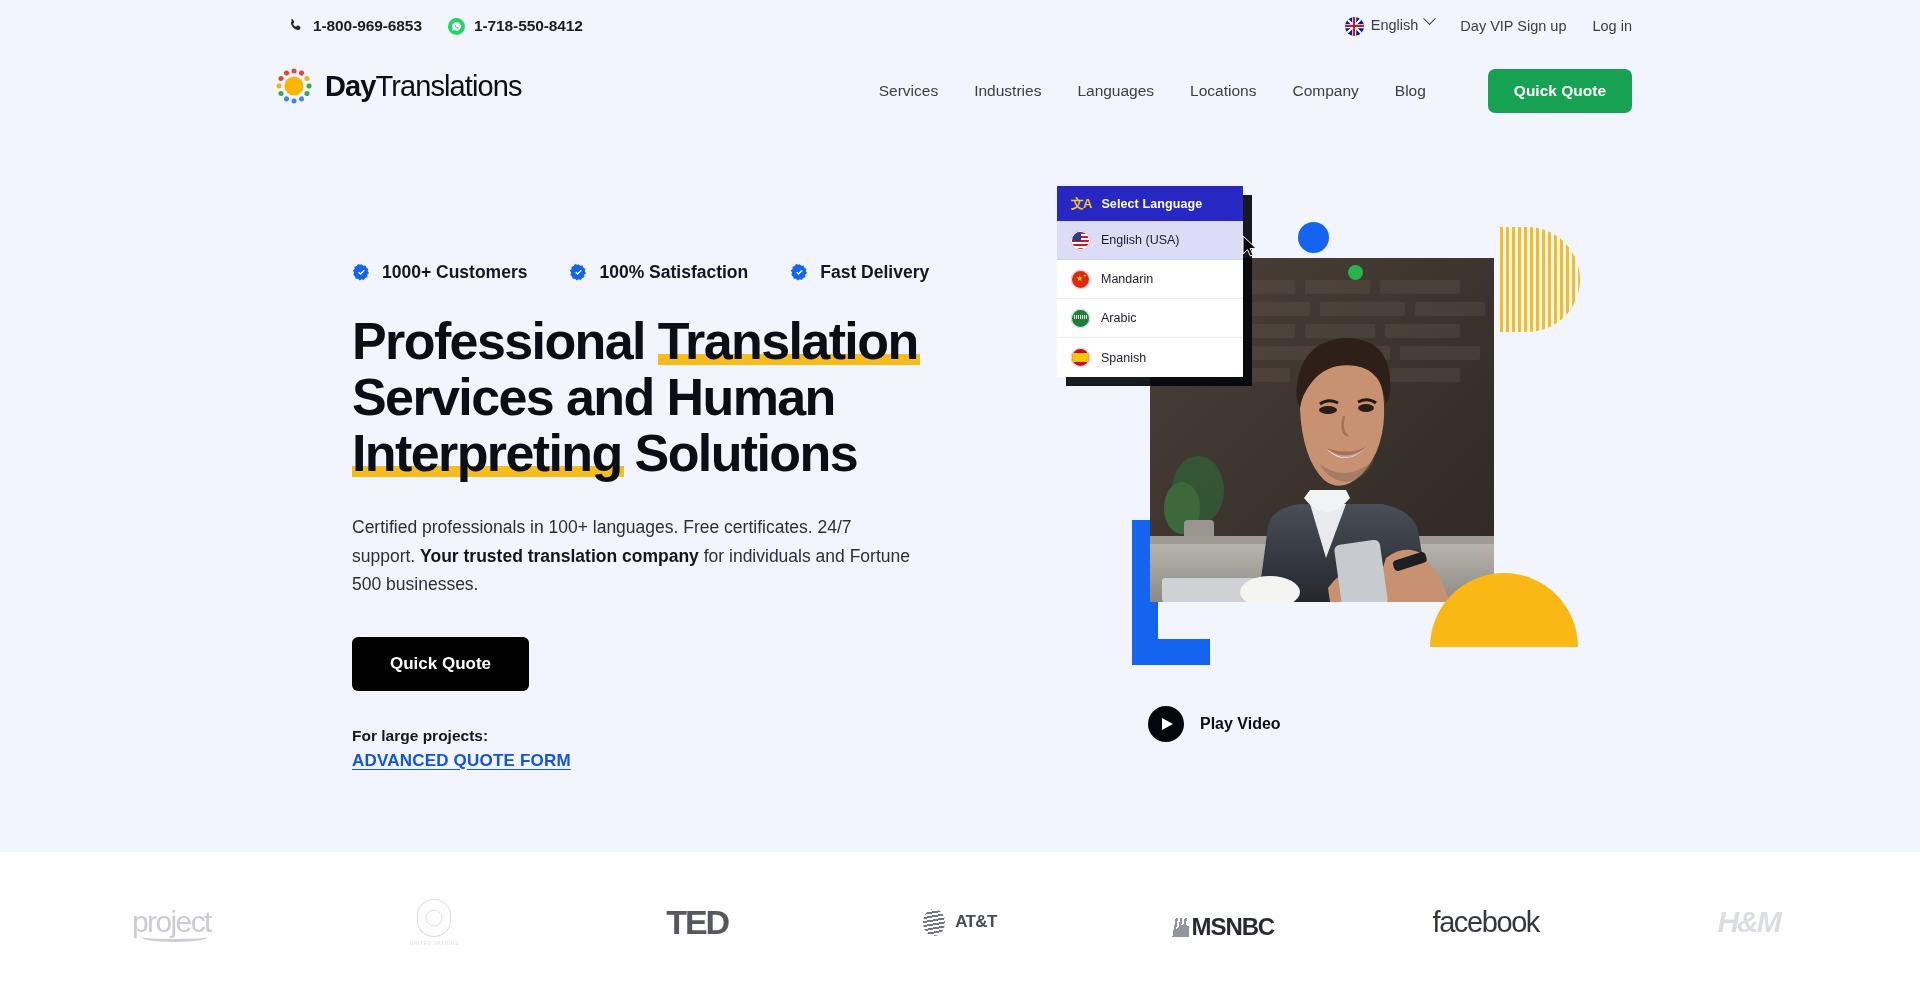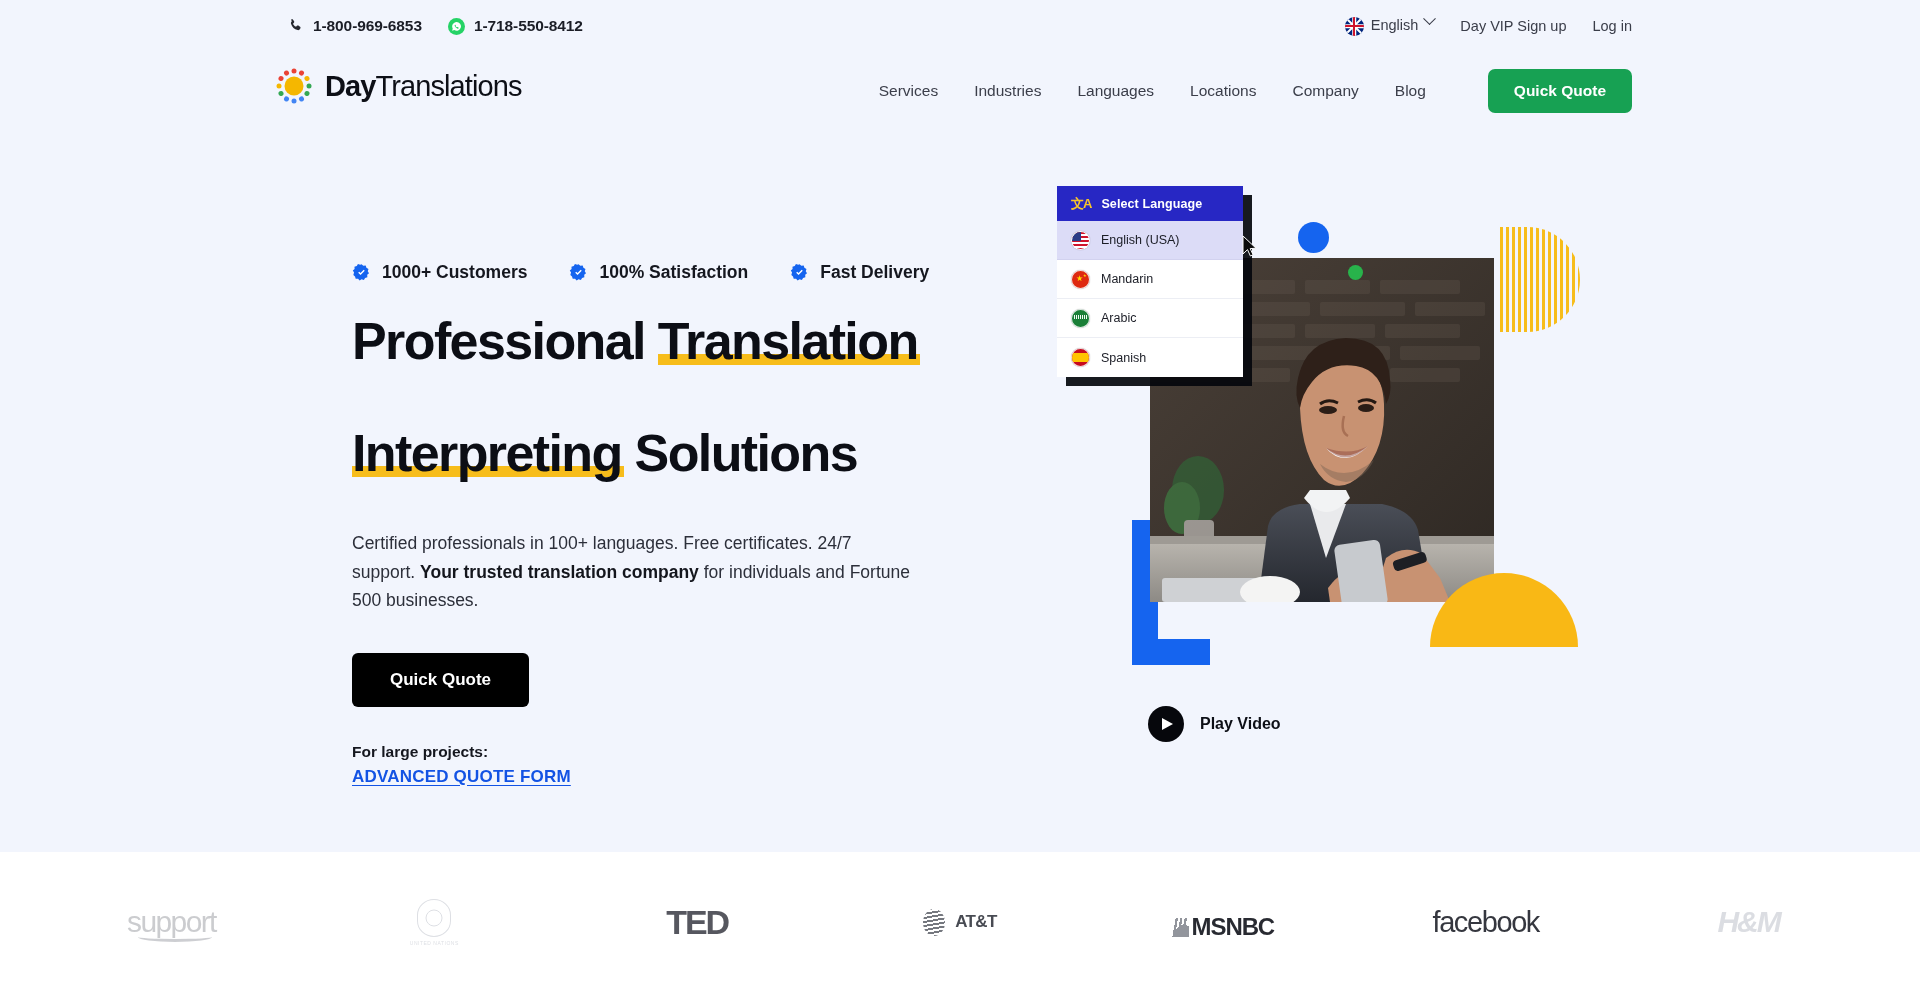--- a/index.html
+++ b/index.html
@@ -229,21 +229,21 @@
     flex: none;
     display: block;
   }
 
   .headline {
     font-size: 52px;
     line-height: 56px;
     font-weight: bold;
     letter-spacing: -1.6px;
     color: #0c0e15;
-    margin-bottom: 48px;
+    margin-bottom: 32px;
   }
   .hl {
     position: relative;
     display: inline-block;
     z-index: 1;
   }
   .hl::after {
     content: "";
     position: absolute;
     left: 0; right: -2px;
@@ -747,21 +747,21 @@
         <svg class="verify-icon" viewBox="0 0 24 24">
           <path fill="#1564ef" d="M12 1.5l2.3 1.9 3-.2.9 2.9 2.6 1.5-.9 2.9 1.6 2.5-2.3 1.9.2 3-2.9.9-1.5 2.6-2.9-.9-2.5 1.6-1.9-2.3-3 .2-.9-2.9L1.7 15l.9-2.9L1 9.6l2.3-1.9-.2-3 2.9-.9L7.5 1.2l2.9.9z"></path>
           <path fill="#fff" d="M10.8 15.2l-3-3 1.3-1.3 1.7 1.7 4-4 1.3 1.3z"></path>
         </svg>
         <span>Fast Delivery</span>
       </div>
     </div>
 
     <h1 class="headline">
       <span>Professional </span><span class="hl">Translation</span><br>
-      <br>
+      <span>Services and Human</span><br>
       <span class="hl">Interpreting</span><span> Solutions</span>
     </h1>
 
     <p class="hero-para">
       <span>Certified professionals in 100+ languages. Free certificates. 24/7 support. </span><b>Your trusted translation company</b><span> for individuals and Fortune 500 businesses.</span>
     </p>
 
     <div class="cta-row">
       <button class="btn-dark">Quick Quote</button>
     </div>
@@ -894,21 +894,21 @@
   <div class="play-video">
     <span class="play-circle">
       <span class="play-tri"></span>
     </span>
     <span class="play-label">Play Video</span>
   </div>
 </div>
 
 <div class="logo-strip">
   <div class="client-logo">
-    <span class="cl-amazon">support</span>
+    <span class="cl-amazon">project</span>
   </div>
   <div class="client-logo">
     <span class="cl-un">
       <span class="cl-un-mark"></span>
       <span class="cl-un-text">UNITED NATIONS</span>
     </span>
   </div>
   <div class="client-logo">
     <span class="cl-ted">TED</span>
   </div>

